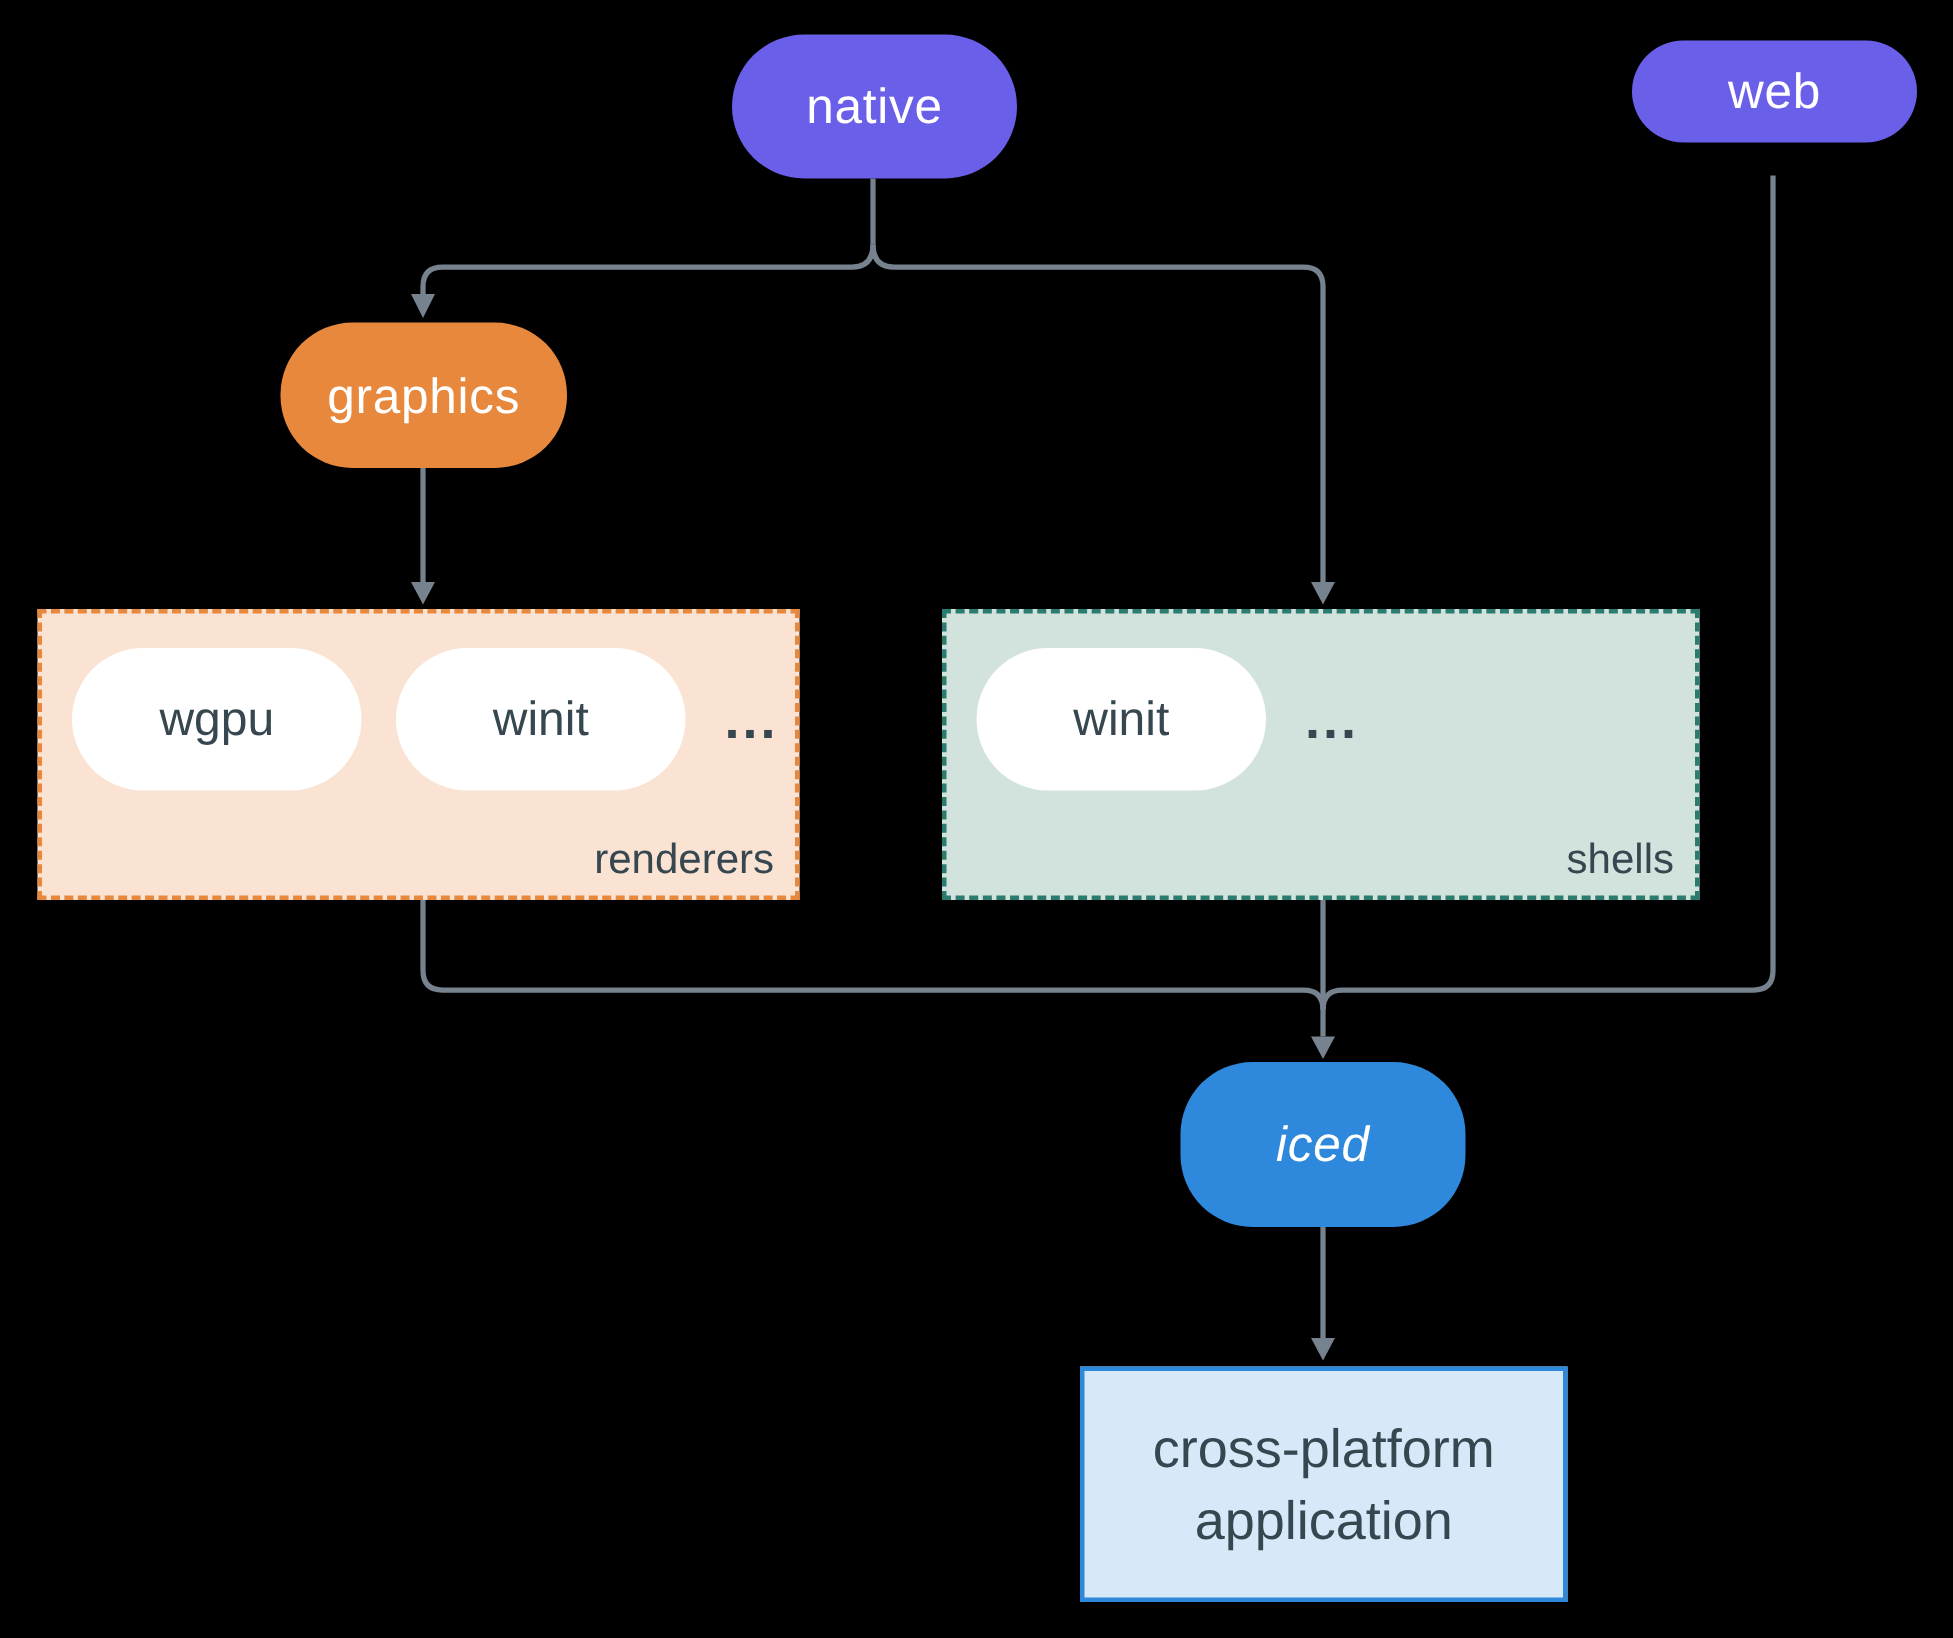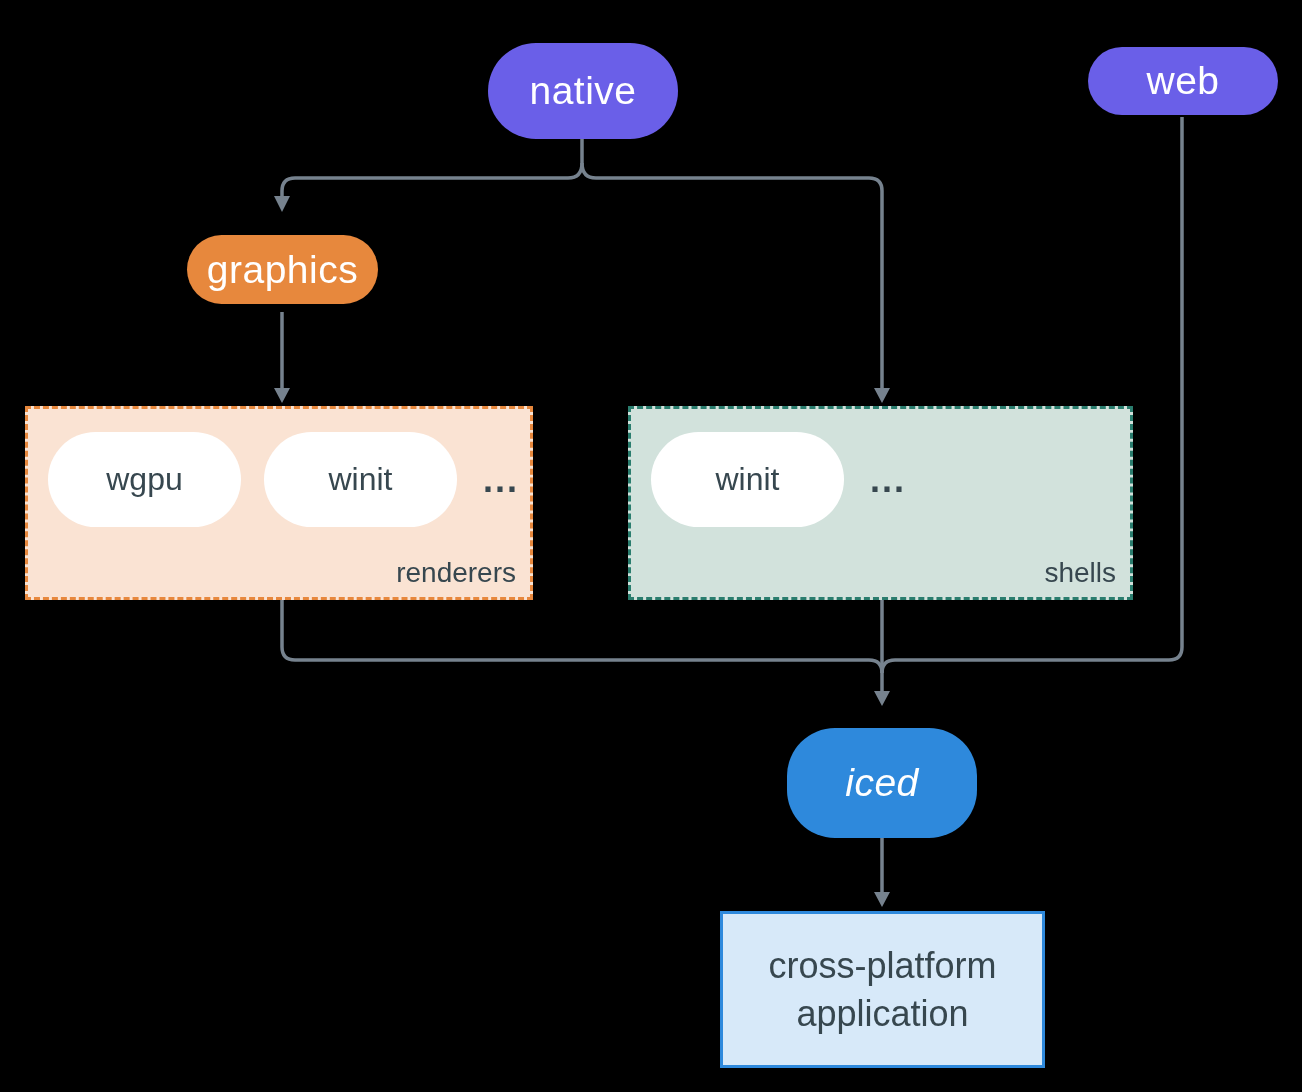--- a/index.html
+++ b/index.html
@@ -47,27 +47,26 @@
     fill: var(--connector);
     stroke: none;
   }
   .node {
     position: absolute;
     display: flex;
     align-items: center;
     justify-content: center;
     border-radius: 48px;
     color: var(--pill-text);
-    font-size: 39px;
+    font-size: 33px;
     letter-spacing: 0.5px;
-    margin-top: 20px;
   }
   #node-native  { left: 488px;  top: 23px;  width: 190px; height: 96px; background: var(--node-purple); }
   #node-web     { left: 1088px; top: 27px;  width: 190px; height: 68px; background: var(--node-purple); }
-  #node-graphics{ left: 187px;  top: 215px; width: 191px; height: 69px; background: var(--node-orange); }
+  #node-graphics{ left: 187px;  top: 215px; width: 191px; height: 97px; background: var(--node-orange); }
   #node-iced    { left: 787px;  top: 708px; width: 190px; height: 110px; background: var(--node-blue); font-style: italic; }
   .group-box {
     position: absolute;
     box-sizing: border-box;
     width: 508px;
     height: 194px;
   }
   #group-renderers {
     left: 25px; top: 406px;
     background: var(--renderers-fill);

